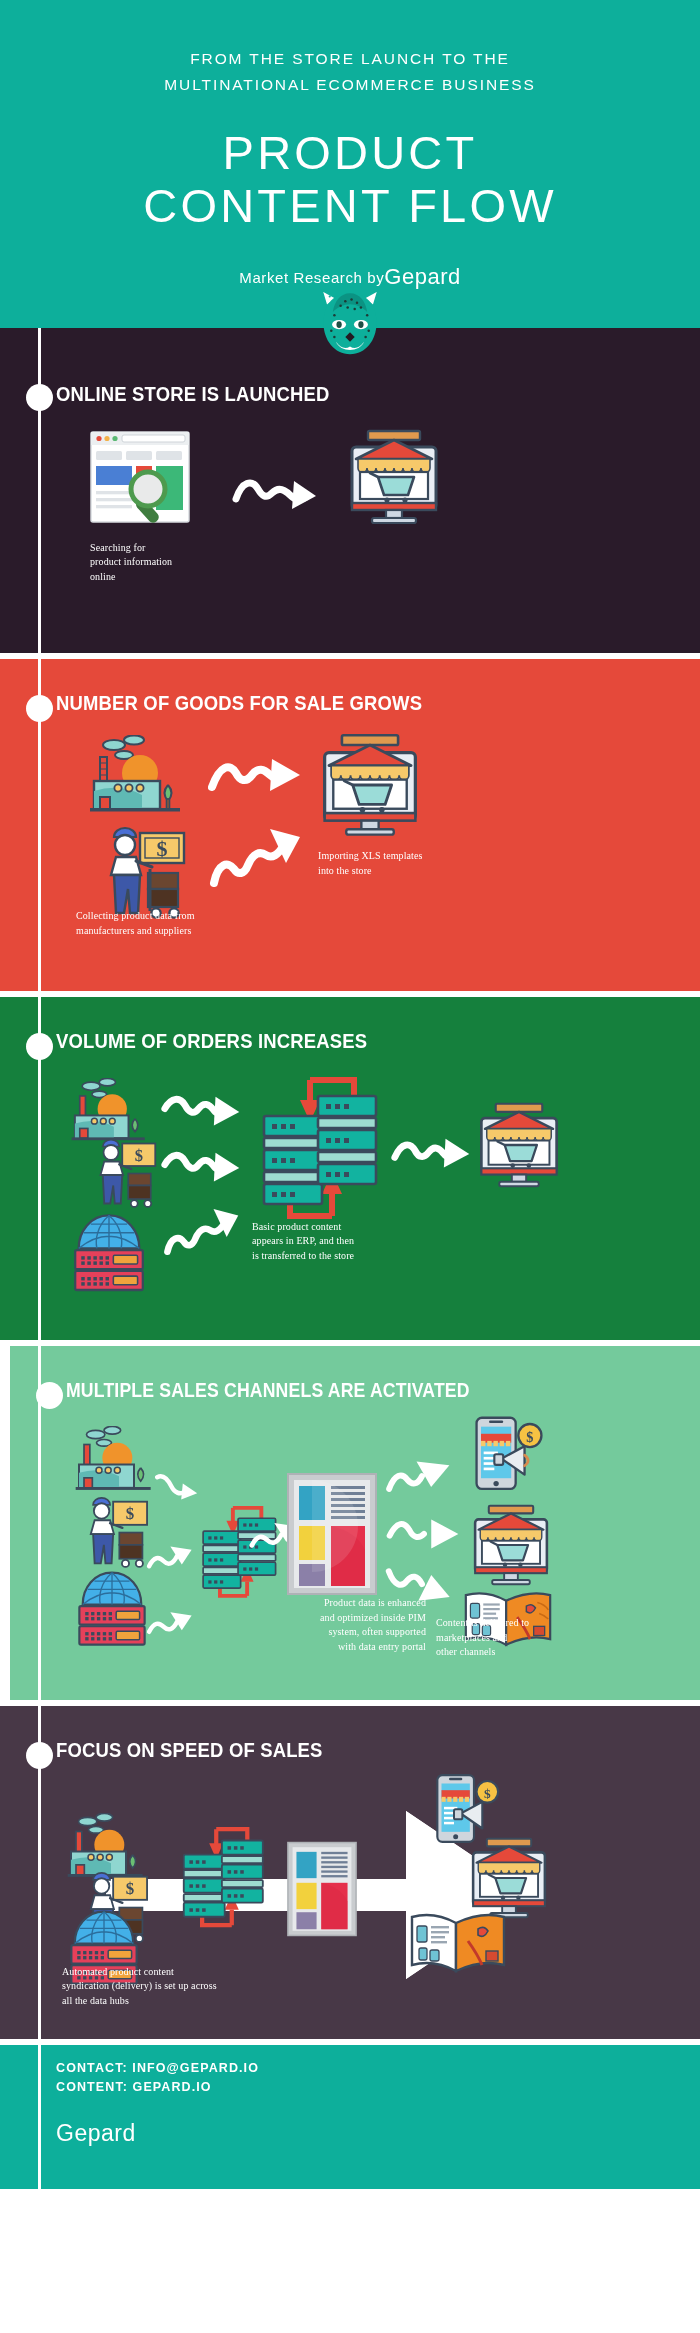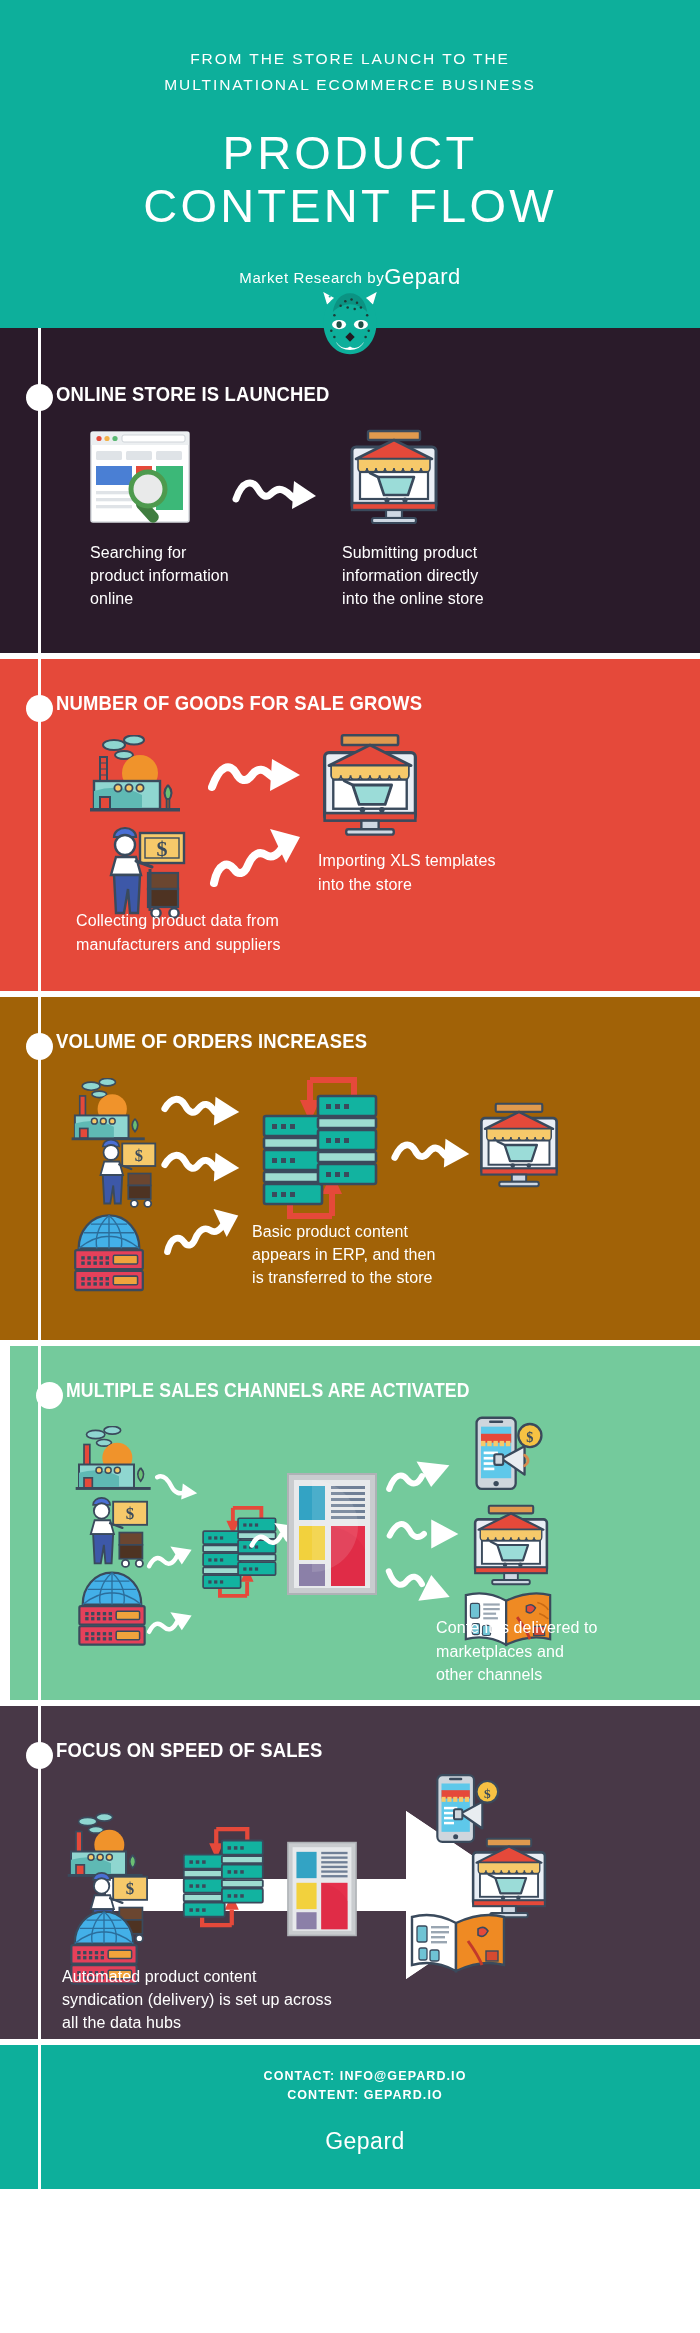--- a/index.html
+++ b/index.html
@@ -69,21 +69,21 @@
     position:relative;
     padding:34px 26px 30px 56px;
     min-height:150px;
   }
   .section + .section { border-top:6px solid #ffffff; }
   .sec-dark1 { background:#2A1B2A; }
   .sec-red   { background:#E5493A; }
   .sec-gray  { background:#949494; }
   .sec-green { background:#74CA9C;margin-left:10px; }
   .sec-dark2 { background:#483847; }
-  .sec-footer{ background:#0DAF9B; text-align:center; padding:22px 26px 30px 56px; }
+  .sec-footer{ background:#0DAF9B; text-align:left; padding:14px 26px 30px 56px; }
 
   .dot {
     position:absolute;
     left:26px;
     top:36px;
     width:27px;
     height:27px;
     border-radius:50%;
     background:#ffffff;
     z-index:8;
@@ -95,23 +95,24 @@
     letter-spacing:0.2px;
     line-height:1;
     font-stretch:condensed;
     transform:scaleX(0.90);
     transform-origin:left center;
     white-space:nowrap;
     margin-bottom:8px;
   }
   .caption {
     color:#ffffff;
-    font-size:16px;
+    font-size:10px;
     line-height:1.45;
     letter-spacing:0.1px;
+    font-family:Liberation Serif, serif;
   }
 
   .stage { position:relative; }
   .abs { position:absolute; }
 
   
   .footer-contact {
     color:#ffffff;
     font-size:12.5px;
     font-weight:700;
@@ -231,23 +232,20 @@
               <circle cx="59" cy="73" r="2.6" fill="#3a4a5c"></circle>
             <rect x="6" y="76" width="84" height="7" fill="#e5493a" stroke="#3a4a5c" stroke-width="2.4"></rect>
             <rect x="40" y="83" width="16" height="8" fill="#cfd8e3" stroke="#3a4a5c" stroke-width="2.2"></rect>
             <rect x="26" y="91" width="44" height="5" rx="2" fill="#cfd8e3" stroke="#3a4a5c" stroke-width="2.2"></rect>
           </svg>
         </div>
 
         <div class="caption abs" style="left:34px; top:128px; width:180px; white-space:pre-line;">Searching for
 product information
 online</div>
-        <div class="caption abs" style="left:286px; top:128px; width:186px; white-space:pre-line;">Submitting product
-information directly
-into the online store</div>
       </div>
     </div>
 
     <div class="section sec-red" style="background: rgb(229, 73, 58);">
       <div class="dot"></div>
       <div class="sec-title">NUMBER OF GOODS FOR SALE GROWS</div>
 
       <div class="stage" style="height:240px;">
 
         <div class="abs" style="left:32px; top:14px;">
@@ -324,21 +322,21 @@
           </svg>
         </div>
 
         <div class="caption abs" style="left:262px; top:128px; width:200px; white-space:pre-line;">Importing XLS templates
 into the store</div>
         <div class="caption abs" style="left:20px; top:188px; width:250px; white-space:pre-line;">Collecting product data from
 manufacturers and suppliers</div>
       </div>
     </div>
 
-    <div class="section sec-gray" style="background: #a16207;">
+    <div class="section sec-gray" style="background: #15803d;">
       <div class="dot"></div>
       <div class="sec-title">VOLUME OF ORDERS INCREASES</div>
 
       <div class="stage" style="height:250px;">
 
         <div class="abs" style="left:14px; top:18px;">
           <svg width="78" height="70" viewBox="0 0 96 86">
             <g fill="#8fd6d0" stroke="#3a4a5c" stroke-width="2">
                 <ellipse cx="26" cy="10" rx="11" ry="5"></ellipse>
                 <ellipse cx="46" cy="5" rx="10" ry="4.6"></ellipse>
@@ -762,20 +760,24 @@
               </g>
             <path d="M70 22 q6 -4 10 2 q-4 8 -10 4 z" fill="#e5493a" stroke="#3a4a5c" stroke-width="1.6"></path>
             <path d="M60 34 q10 14 14 24" stroke="#c23a2b" stroke-width="3" fill="none"></path>
             <rect x="78" y="44" width="12" height="10" fill="#d44a30" stroke="#3a4a5c" stroke-width="1.4"></rect>
             <g stroke="#c96a14" stroke-width="1.6" fill="none">
                 <path d="M82 18 q8 2 12 8M84 30 q6 2 10 6"></path>
               </g>
           </svg>
         </div>
 
+        <div class="caption abs" style="left:184px; top:188px; width:176px; text-align:right; white-space:pre-line;">Product data is enhanced
+and optimized inside PIM
+system, often supported
+with data entry portal</div>
         <div class="caption abs" style="left:370px; top:208px; width:170px; white-space:pre-line;">Content is delivered to
 marketplaces and
 other channels</div>
       </div>
     </div>
 
     <div class="section sec-dark2" style="background: rgb(72, 56, 71);">
       <div class="dot"></div>
       <div class="sec-title">FOCUS ON SPEED OF SALES</div>
 

